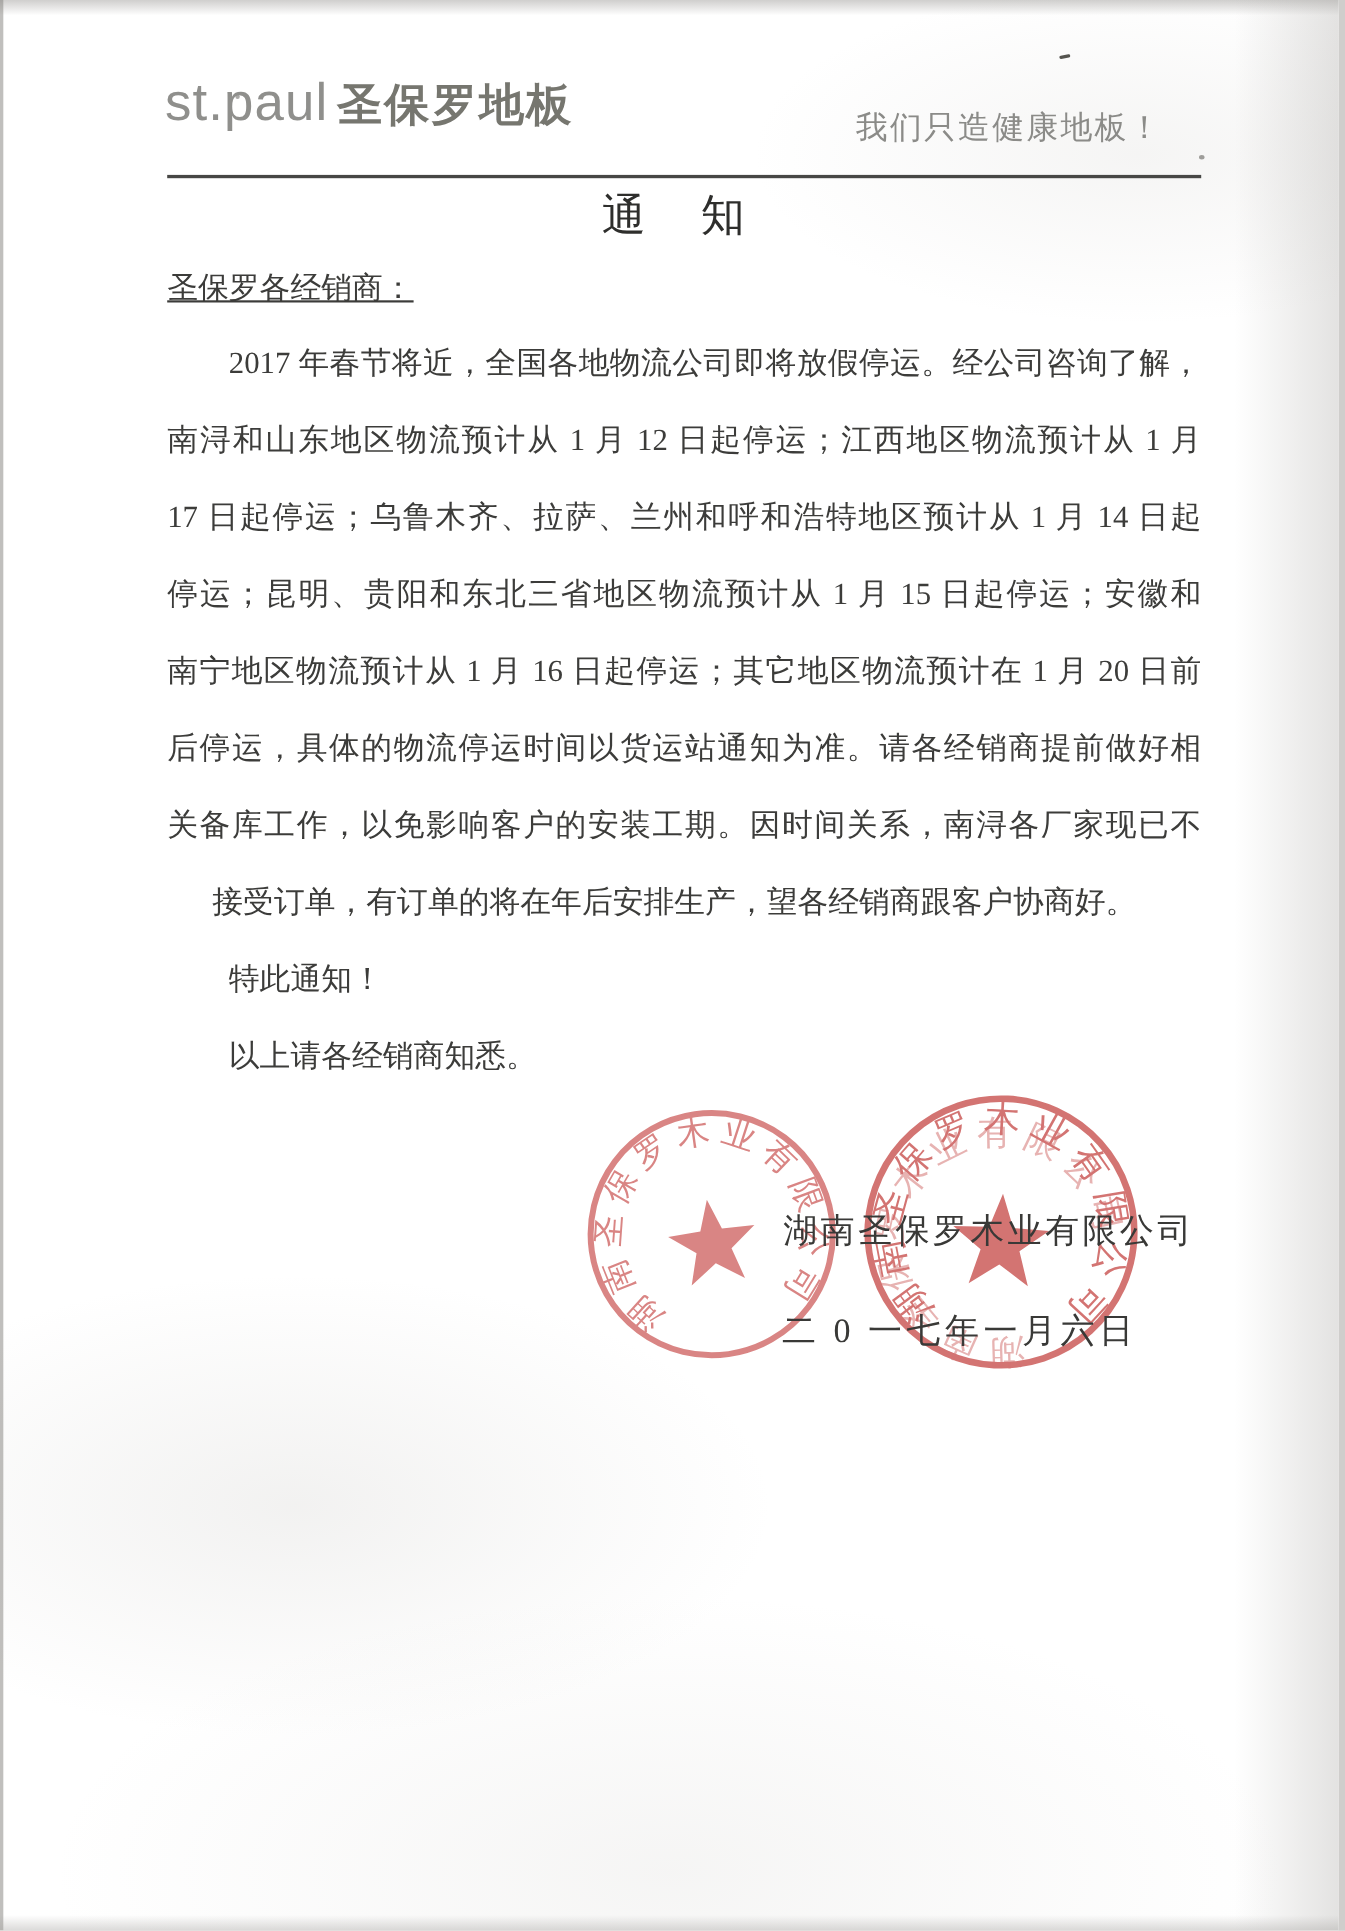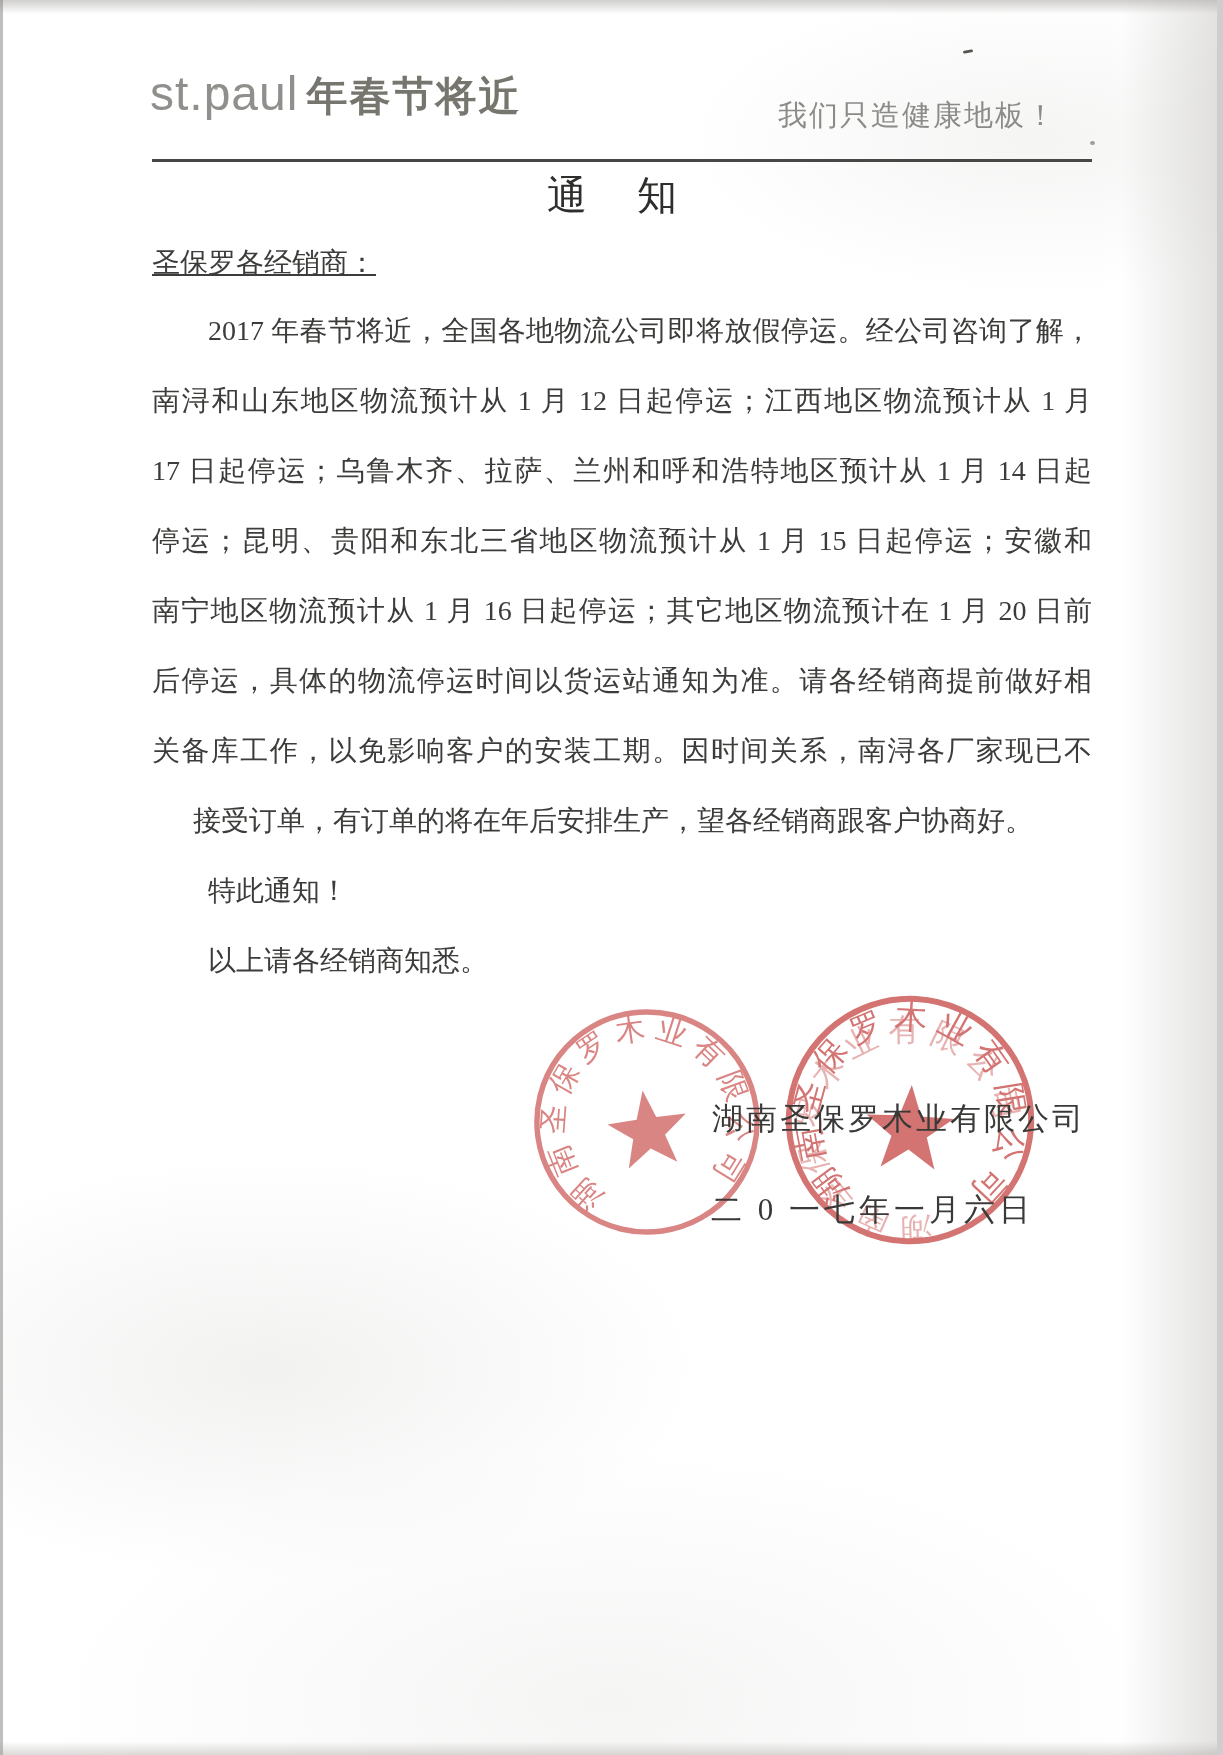--- a/index.html
+++ b/index.html
@@ -68,21 +68,21 @@
   <div class="shade-top"></div>
   <div class="shade-left"></div>
   <div class="shade-right"></div>
   <div class="shade-bottom"></div>
   <div class="speck s1"></div>
   <div class="speck s2"></div>
   <div class="speck s3"></div>
 
   <div class="logo">
     <span class="logo-en">st.paul</span>
-    <span class="logo-cn">年春节将近</span>
+    <span class="logo-cn">圣保罗地板</span>
   </div>
   <div class="tagline">我们只造健康地板！</div>
   <div class="head-rule"></div>
 
   <div class="doc-title">通 知</div>
 
   <div class="body-col">
     <div class="salutation">圣保罗各经销商：</div>
     <div class="body-line first">2017 年春节将近，全国各地物流公司即将放假停运。经公司咨询了解，</div>
     <div class="body-line">南浔和山东地区物流预计从 1 月 12 日起停运；江西地区物流预计从 1 月</div>

